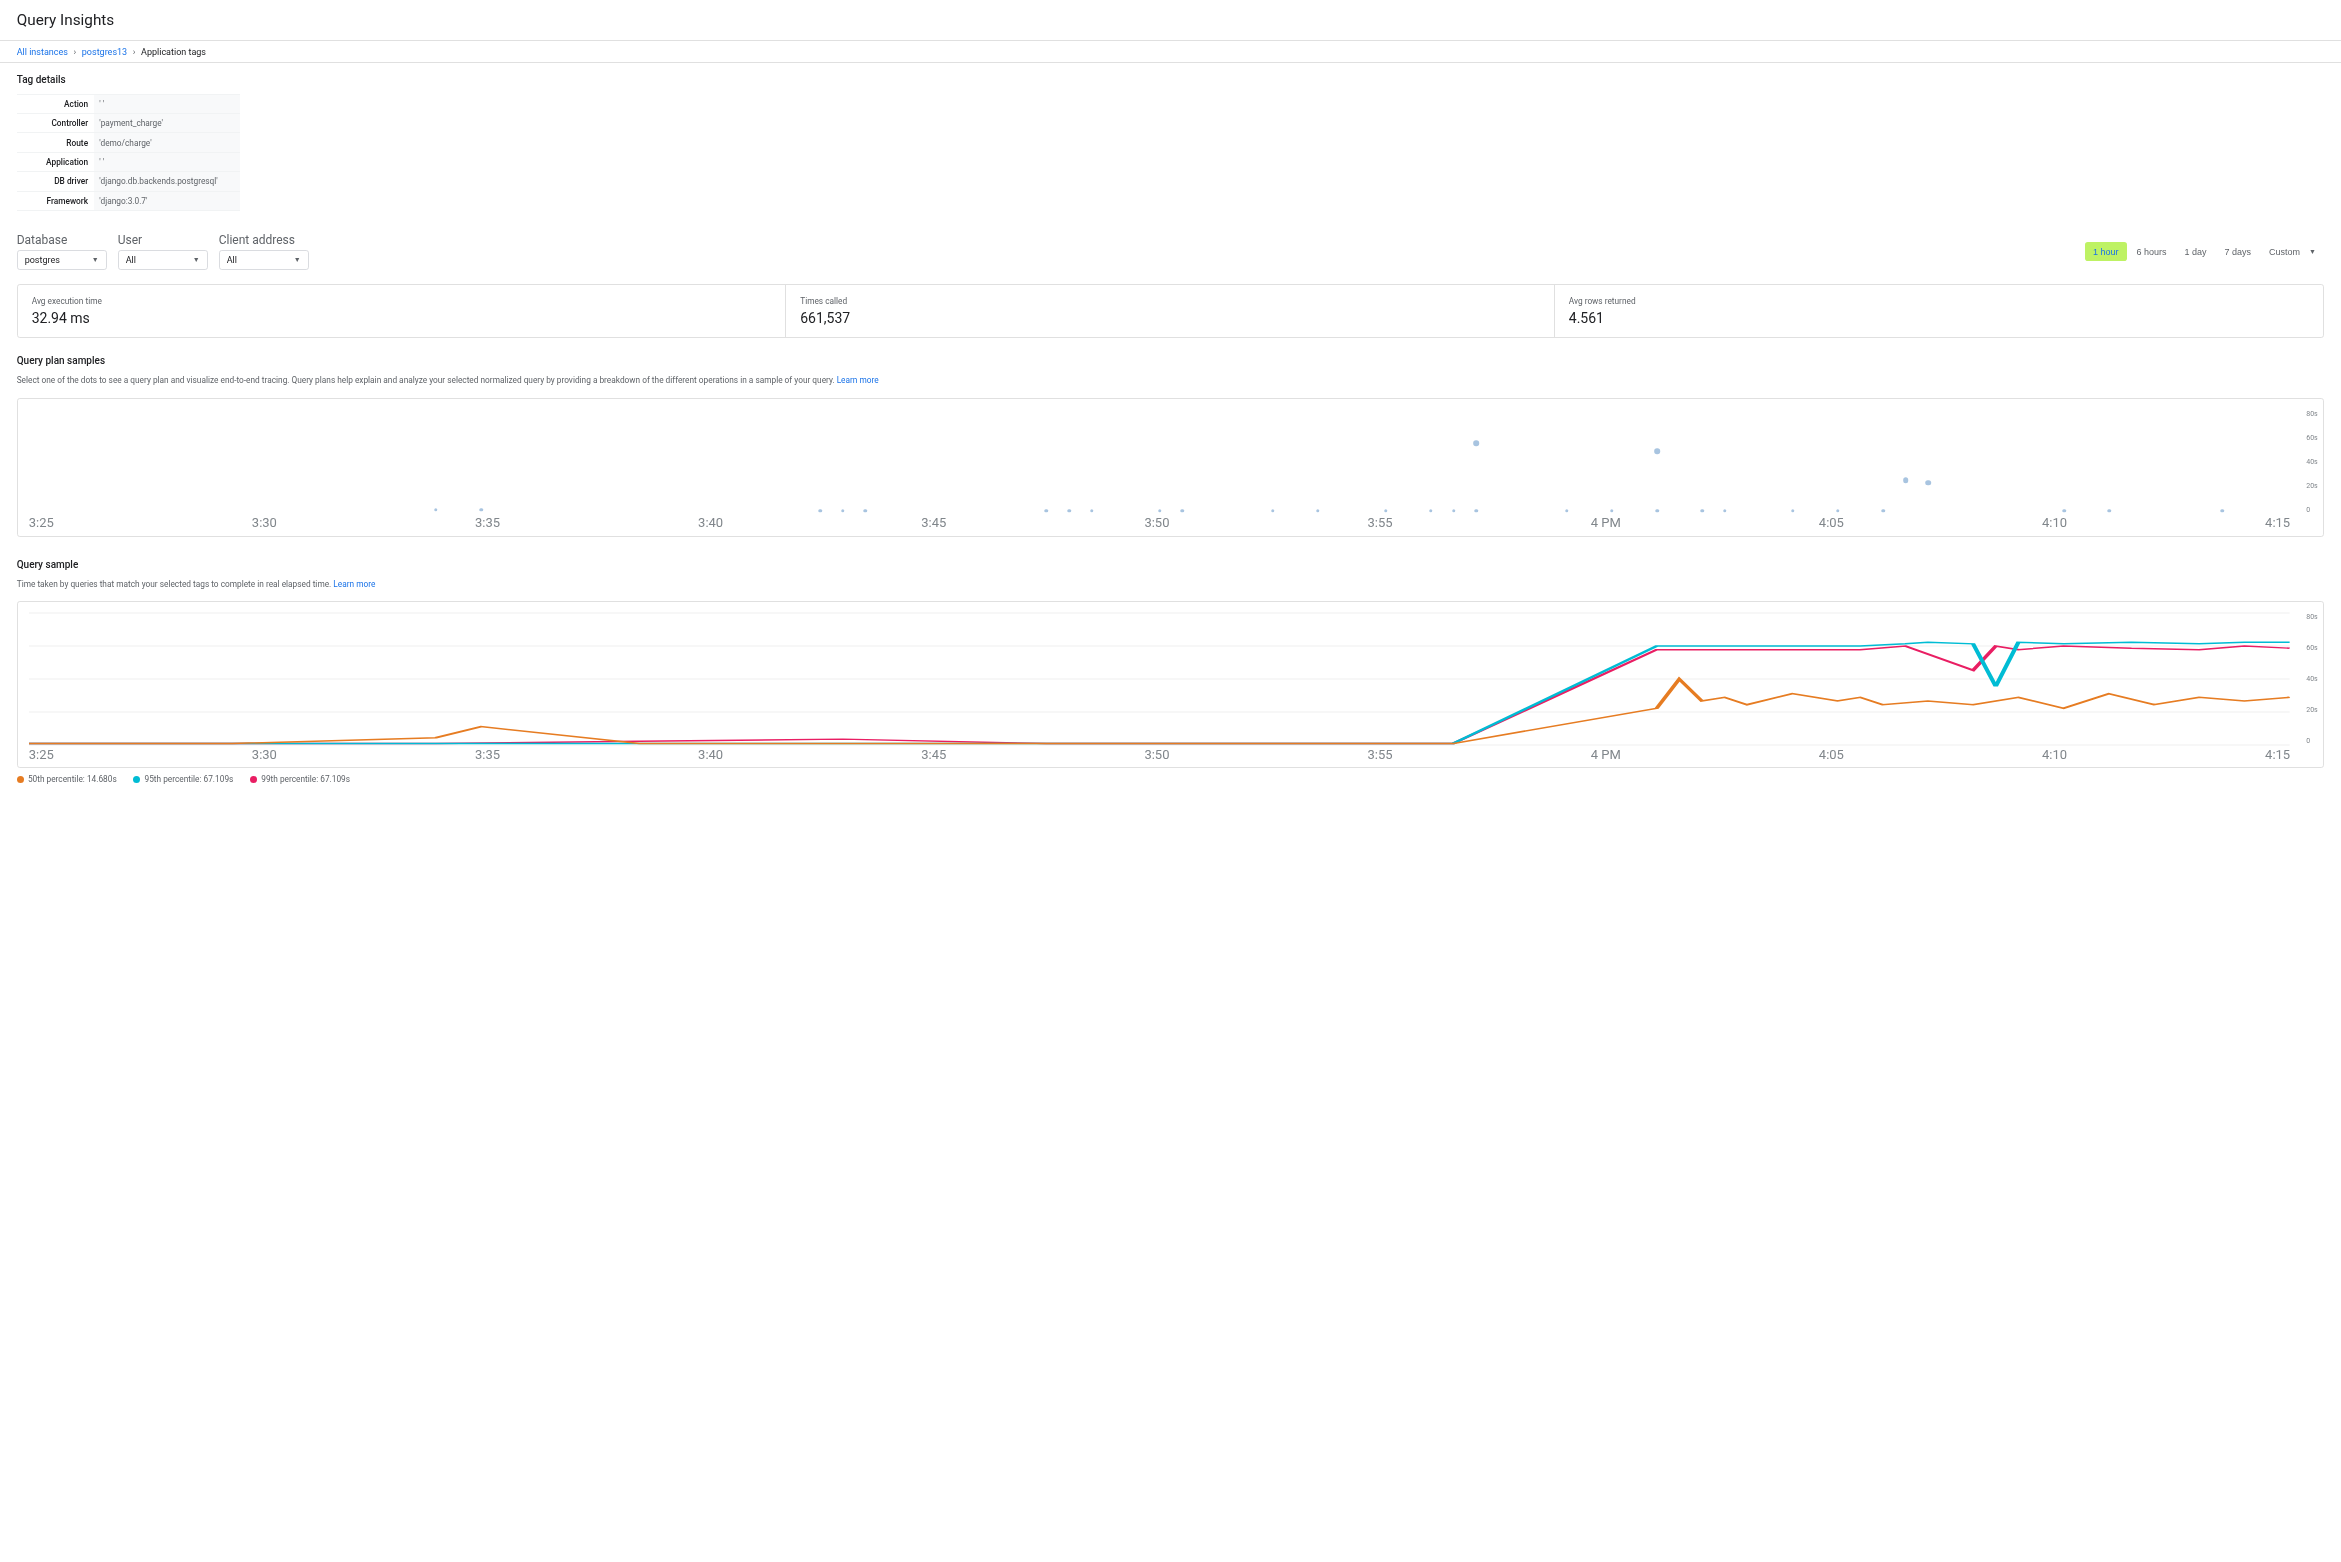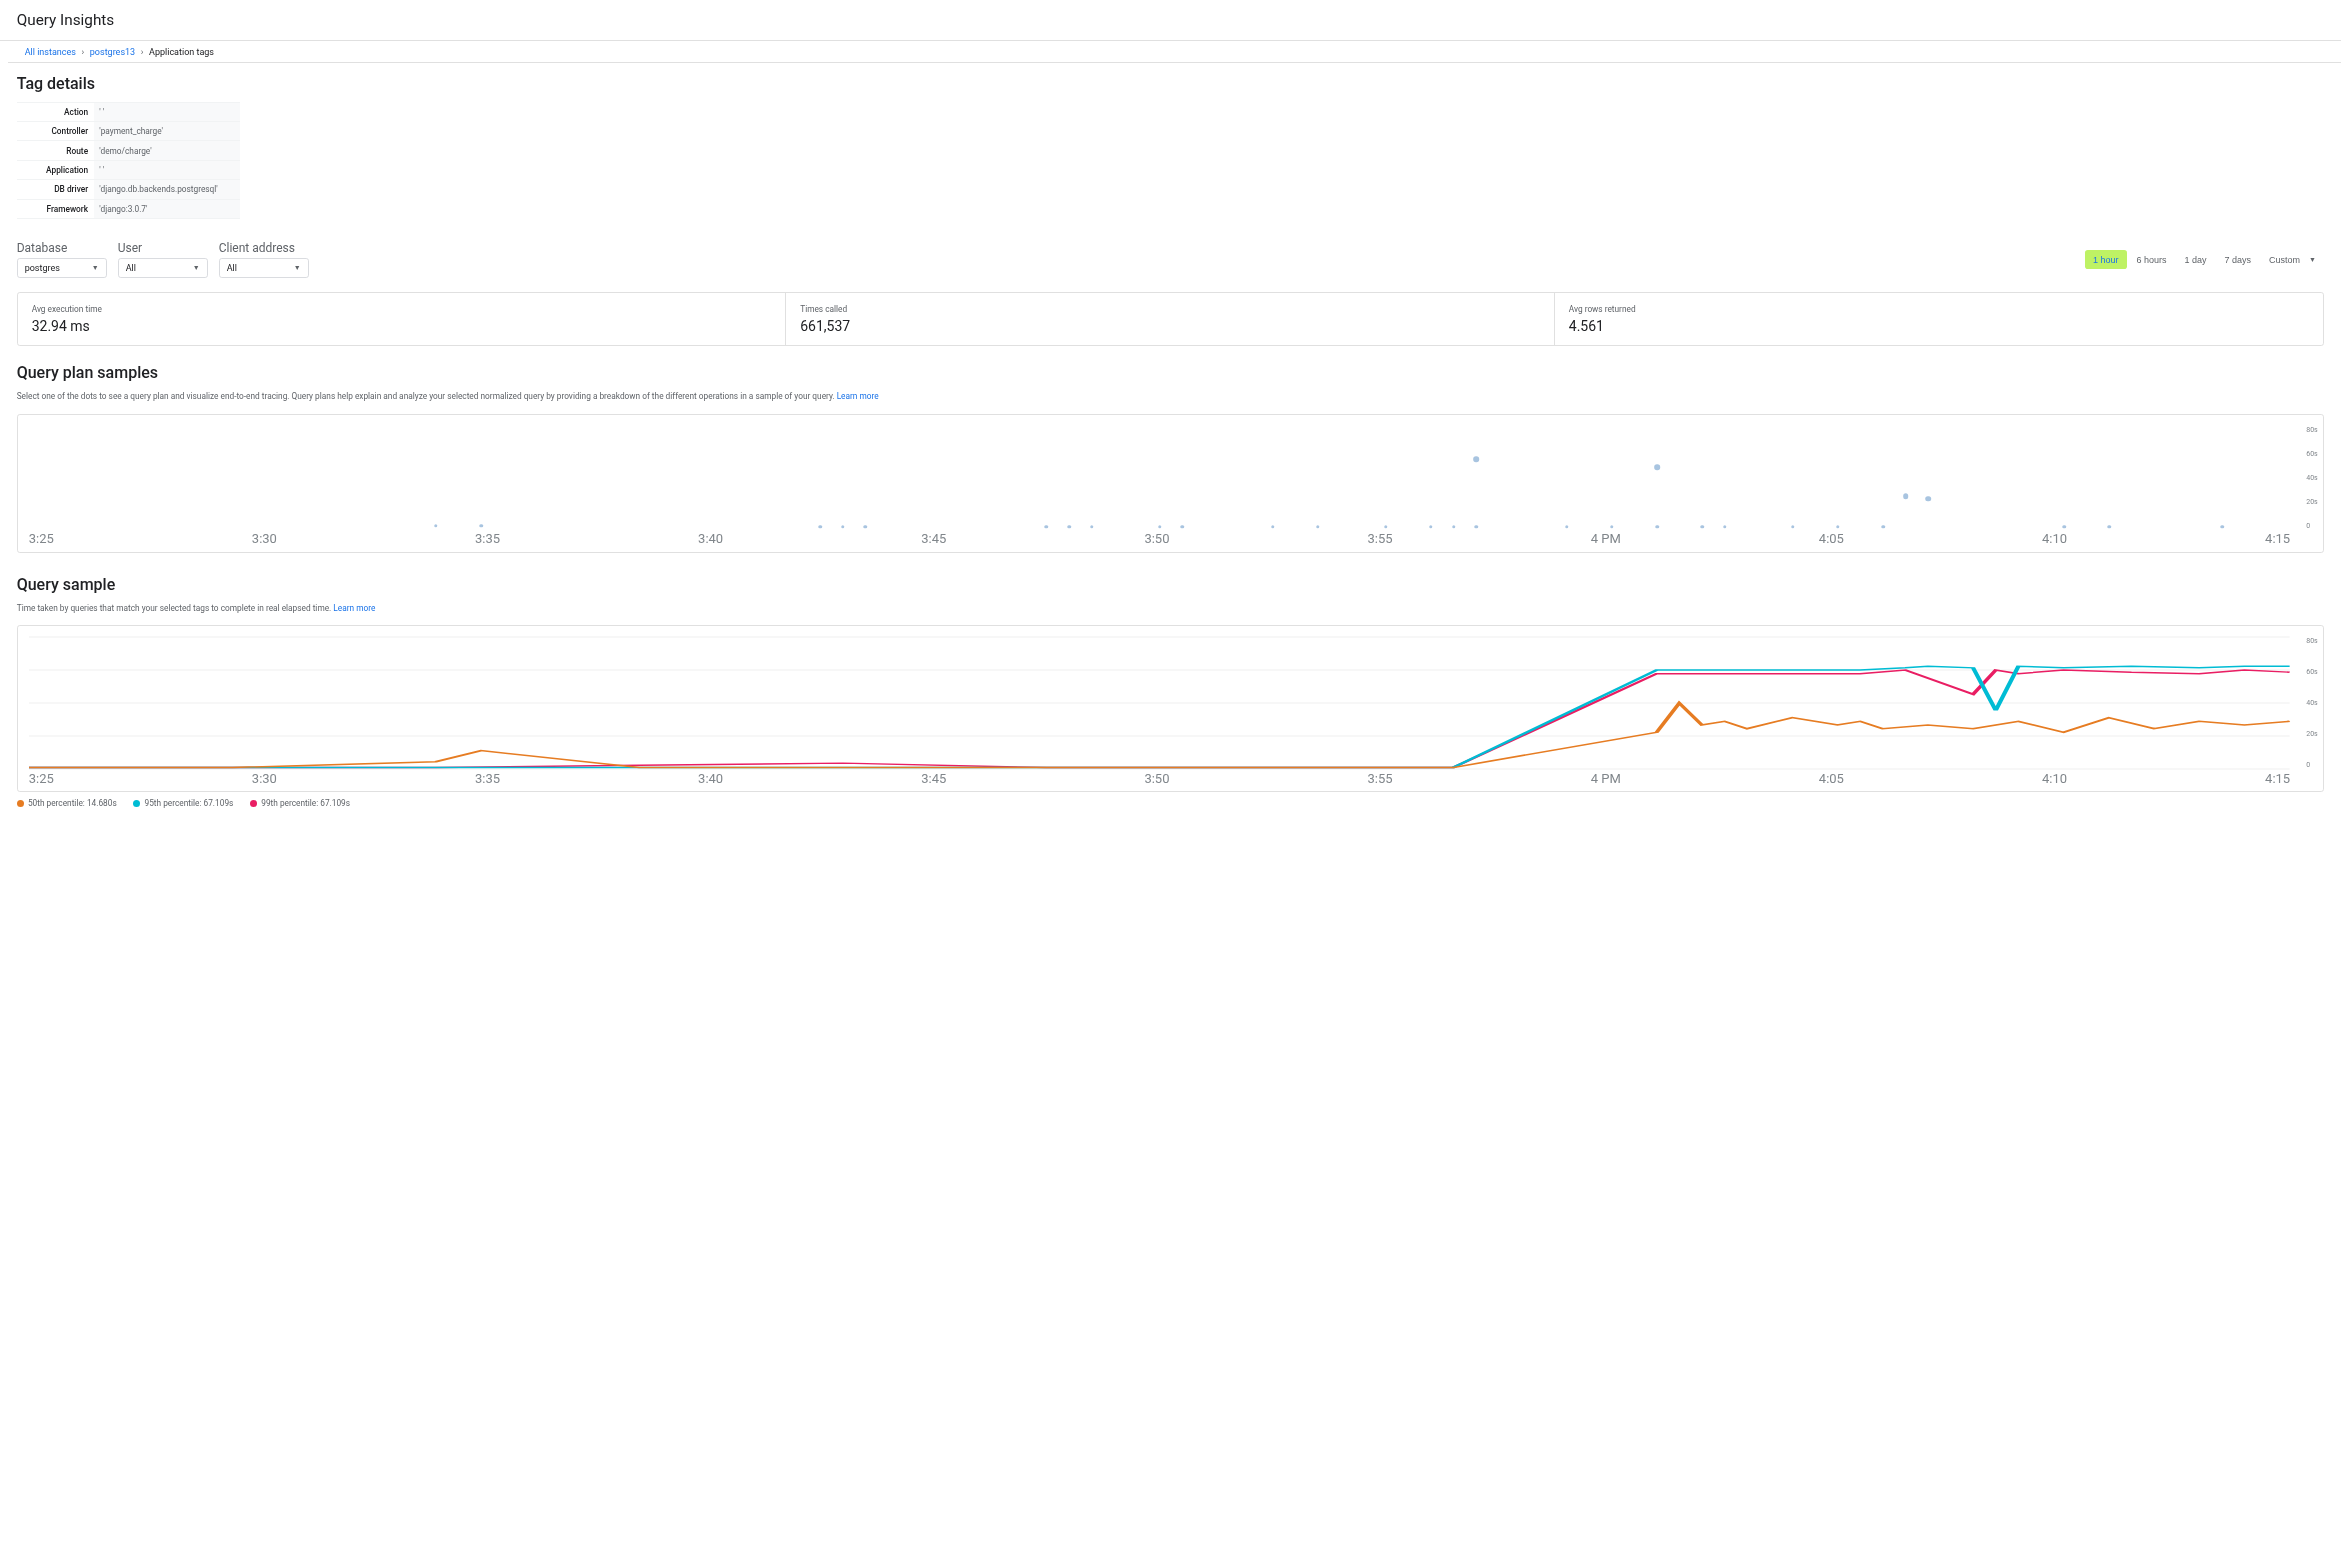--- a/index.html
+++ b/index.html
@@ -1,28 +1,28 @@
 <!DOCTYPE html>
 <html style="font-size:11px"><head>
   <meta charset="utf-8">
   <style>
     * { box-sizing: border-box; margin: 0; padding: 0; }
     body { font-family: 'Roboto', Arial, sans-serif; font-size: 9px; color: #202124; background: #fff; }
     
     .page-header { padding: 11px 16.7px 5.6px; border-bottom: 0.7px solid #e0e0e0; }
     .page-title { font-size: 15.3px; font-weight: 400; color: #202124; margin-bottom: 5.6px; }
     
-    .breadcrumb { display: flex; align-items: center; gap: 5.6px; font-size: 9px; color: #5f6368; padding: 5.6px 16.7px; border-bottom: 0.7px solid #e0e0e0; margin-left: 8px; }
+    .breadcrumb { display: flex; align-items: center; gap: 5.6px; font-size: 9px; color: #5f6368; padding: 5.6px 16.7px; border-bottom: 0.7px solid #e0e0e0; }
     .breadcrumb a { color: #1a73e8; text-decoration: none; }
     .breadcrumb .sep { color: #5f6368; }
     .breadcrumb .current { color: #202124; }
     
     .main-content { padding: 11px 16.7px; }
     
-    .section-title { font-size: 16px; font-weight: 500; margin-bottom: 8.3px; }
+    .section-title { font-size: 10px; font-weight: 500; margin-bottom: 8.3px; }
     
     .tag-details-table { width: 223px; margin-bottom: 16.7px; }
     .tag-row { display: grid; grid-template-columns: 77px 1fr; border-bottom: 0.7px solid #f1f3f4; }
     .tag-row:first-child { border-top: 0.7px solid #f1f3f4; }
     .tag-label { padding: 4.2px 5.6px 4.2px 0; font-weight: 500; font-size: 8.3px; color: #202124; text-align: right; }
     .tag-value { padding: 4.2px 5.6px; font-size: 8.3px; color: #5f6368; background: #f8f9fa; }
     
     .filters-row { display: flex; align-items: center; gap: 11px; margin-bottom: 14px; flex-wrap: wrap; }
     .filter-group { display: flex; flex-direction: column; gap: 2.8px; }
     .filter-label { font-size: 12px; color: #5f6368; }

